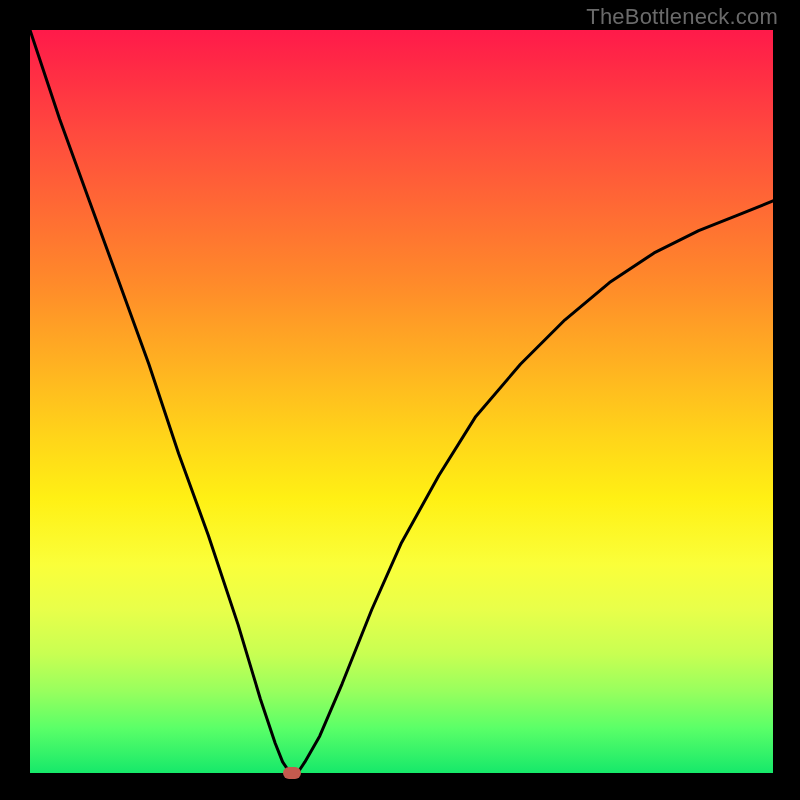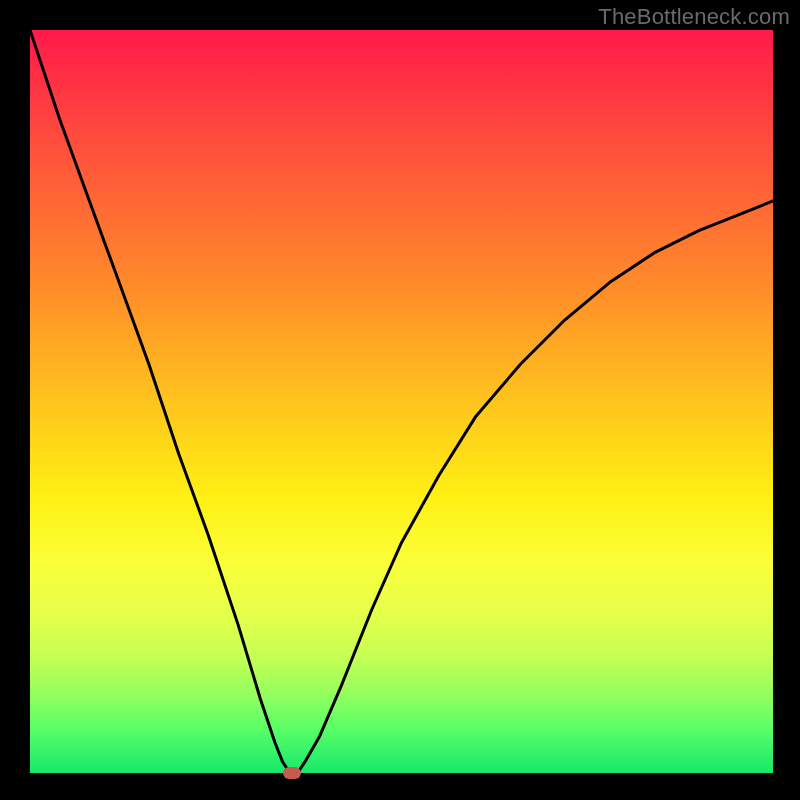--- a/index.html
+++ b/index.html
@@ -36,21 +36,21 @@
       #faff3a 72%,
       #e8ff4a 78%,
       #c8ff52 84%,
       #98ff5e 89%,
       #5aff68 94%,
       #16e86a 100%);
   }
   .attribution {
     position: absolute;
     top: 4px;
-    right: 10px;
+    right: 22px;
     color: #6a6a6a;
     font-size: 22px;
     font-weight: 500;
     letter-spacing: 0.2px;
   }
   .curve {
     position: absolute;
     left: 30px;
     top: 30px;
     width: 743px;

